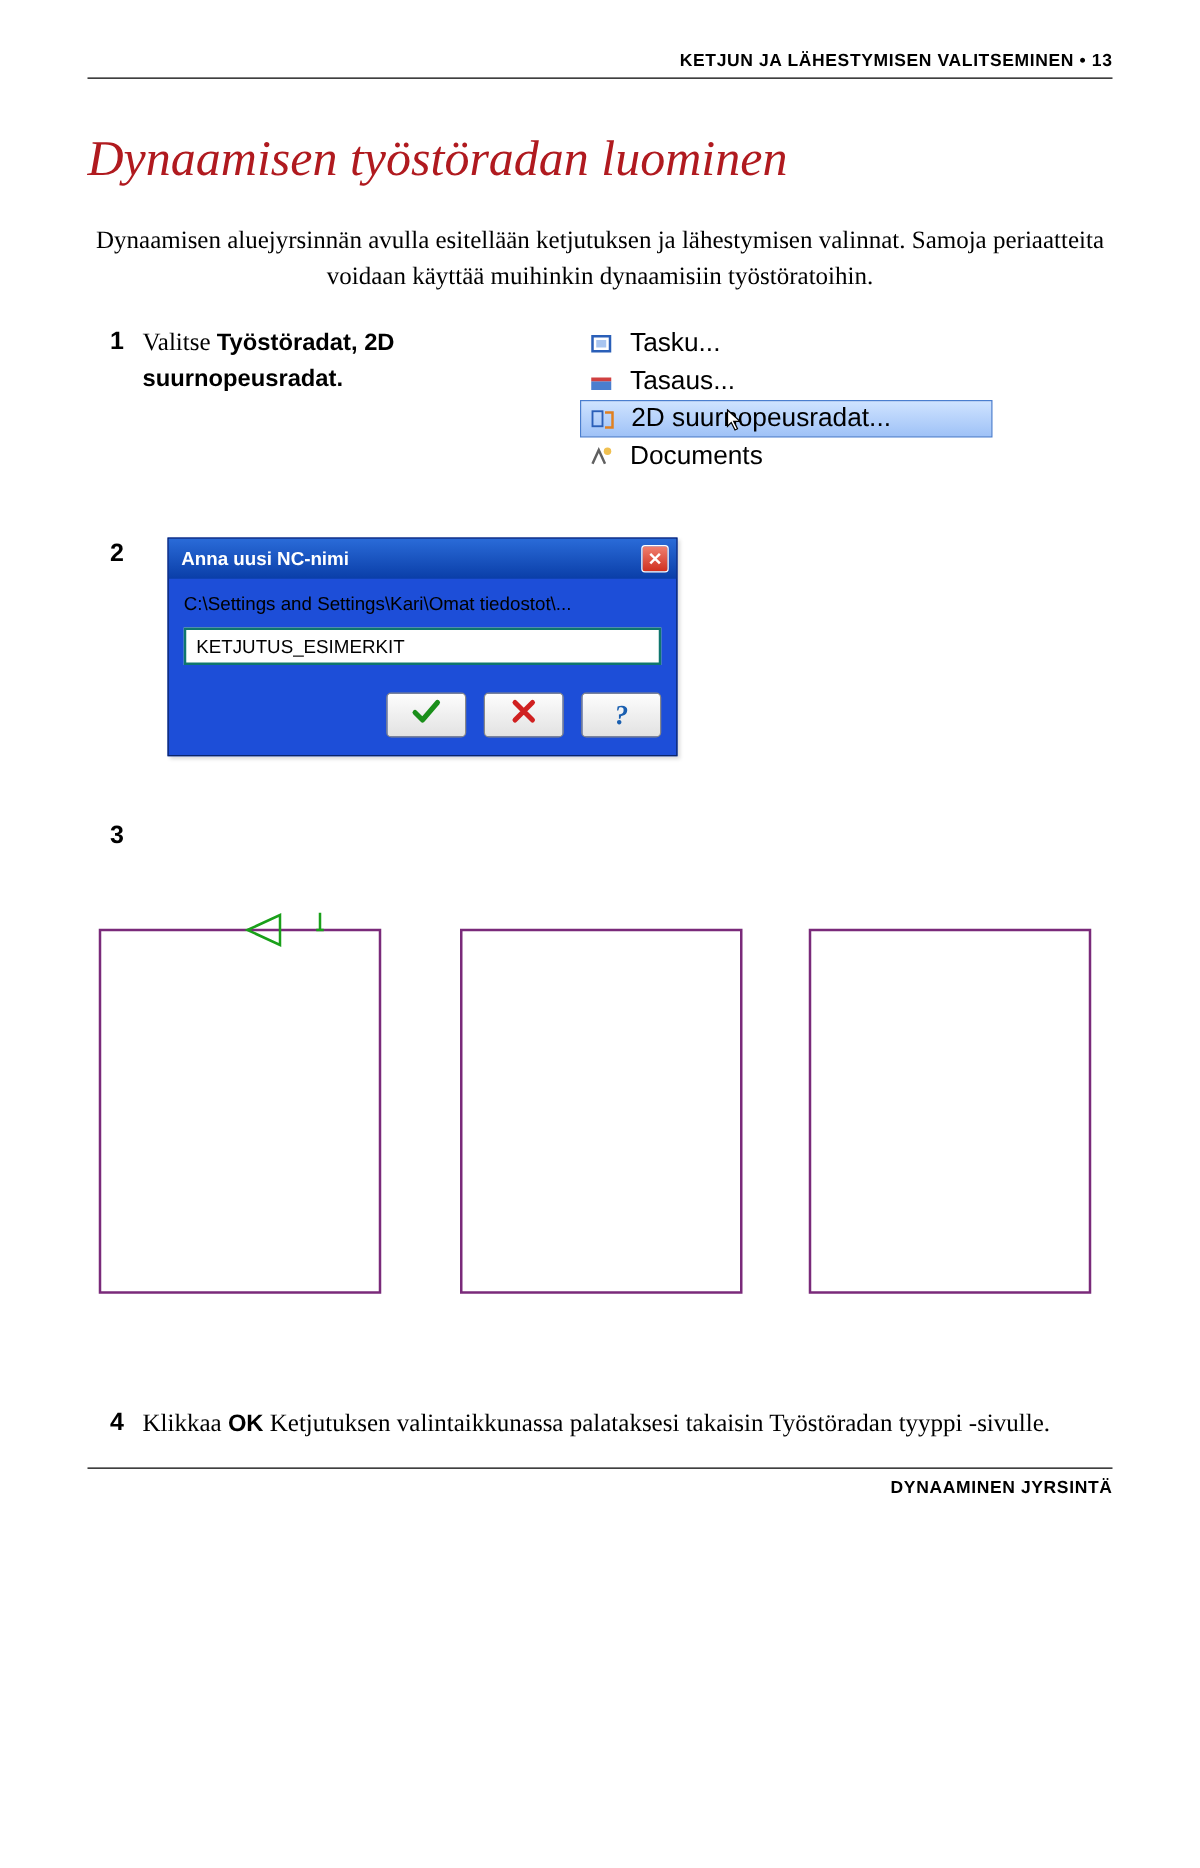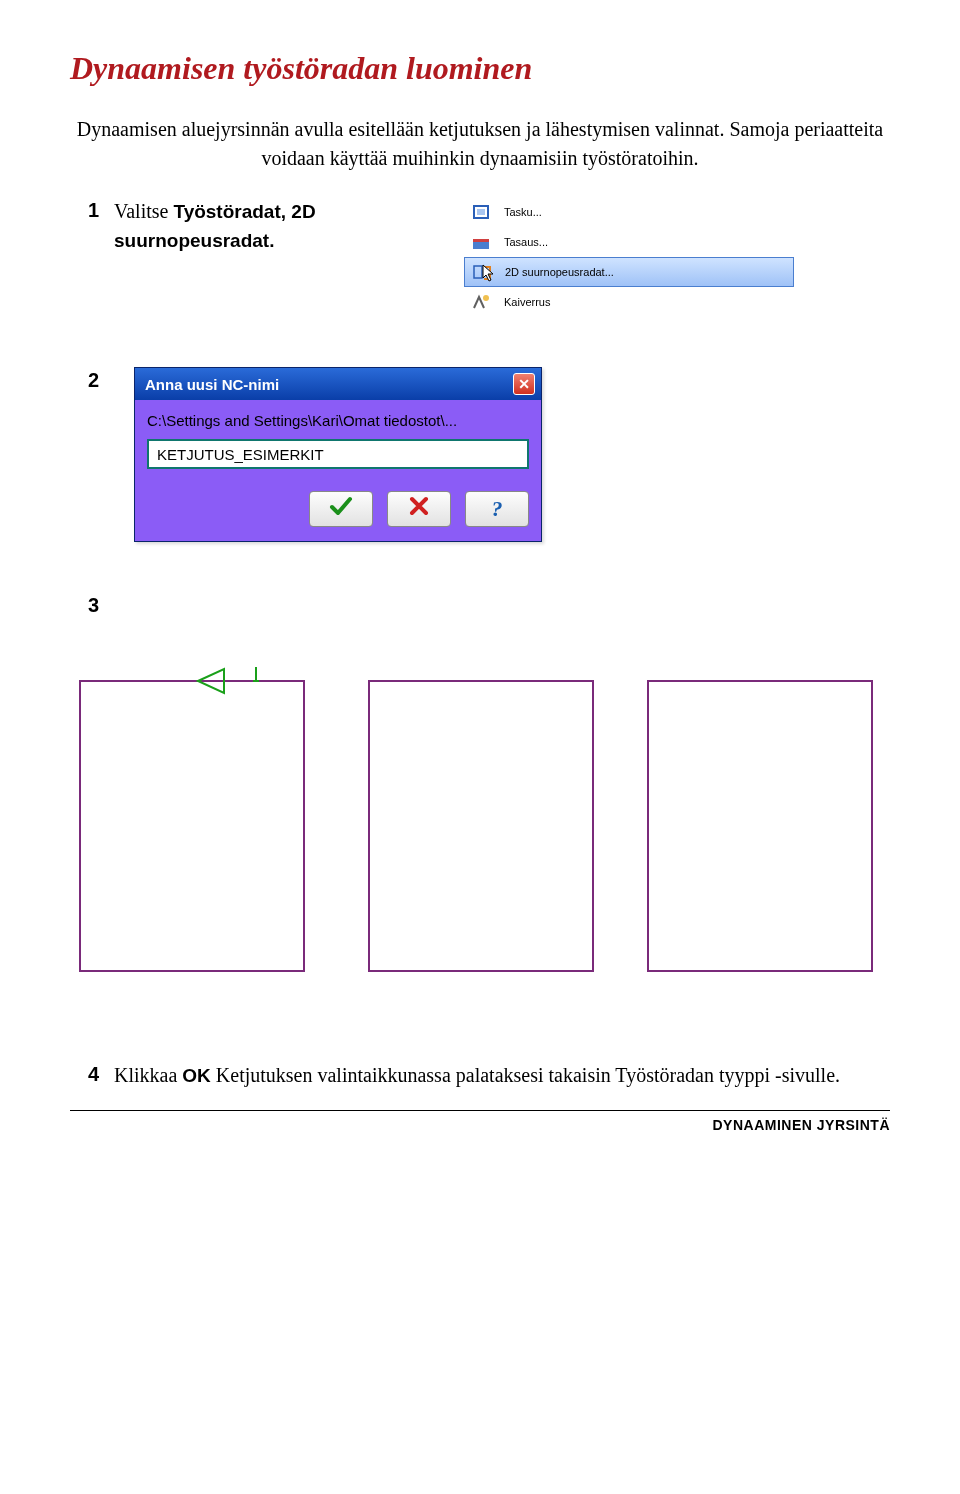--- a/index.html
+++ b/index.html
@@ -19,24 +19,24 @@
     font-weight: bold;
     font-size: 14px;
     letter-spacing: 0.5px;
     text-align: right;
     padding-bottom: 6px;
     border-bottom: 1.5px solid #000;
     margin-bottom: 40px;
   }
   h1.section-title {
     font-family: Georgia, 'Times New Roman', serif;
-    font-weight: bold;
+    font-weight: normal;
     font-style: italic;
     color: #b01a1f;
-    font-size: 32px;
+    font-size: 40px;
     margin: 10px 0 28px 0;
   }
   .intro {
     font-size: 20px;
     line-height: 1.45;
     margin-bottom: 24px;
     text-align: center;
   }
   .step {
     display: flex;
@@ -59,21 +59,21 @@
   }
   .step-text .bold { font-weight: bold; font-family: Arial, Helvetica, sans-serif; font-size: 19px; }
   .step1 .step-text { width: 330px; }
   .step2 .step-text { width: 330px; }
 
   
   .menu-shot {
     margin-left: 20px;
     width: 330px;
     font-family: Tahoma, Arial, sans-serif;
-    font-size: 11px;
+    font-size: 21px;
     background: #fff;
   }
   .menu-item {
     display: flex;
     align-items: center;
     height: 30px;
     padding: 0 8px 0 4px;
   }
   .menu-item .mi-icon {
     width: 26px;
@@ -96,21 +96,21 @@
     font-size: 14px;
   }
 
   
   .dialog {
     margin-left: 20px;
     width: 408px;
     border: 1px solid #0a246a;
     font-family: Tahoma, Arial, sans-serif;
     font-size: 15px;
-    background: #8b5cf6;
+    background: #1d4ed8;
     box-shadow: 2px 2px 3px rgba(0,0,0,0.15);
   }
   .dialog-titlebar {
     height: 32px;
     background: linear-gradient(#2a6bd8, #0a3ea8);
     color: #fff;
     display: flex;
     align-items: center;
     justify-content: space-between;
     padding: 0 6px 0 10px;
@@ -173,20 +173,25 @@
     text-align: right;
     border-top: 1.5px solid #000;
     padding-top: 6px;
   }
 </style>
 </head>
 <body>
 
 <div class="page">
 
+  <div class="header-line">
+    <span>KETJUN JA LÄHESTYMISEN VALITSEMINEN</span>
+    <span>•</span>
+    <span>13</span>
+  </div>
 
   <h1 class="section-title">Dynaamisen työstöradan luominen</h1>
 
   <p class="intro">Dynaamisen aluejyrsinnän avulla esitellään ketjutuksen ja lähestymisen valinnat. Samoja periaatteita voidaan käyttää muihinkin dynaamisiin työstöratoihin.</p>
 
   <div class="step step1">
     <div class="step-num">1</div>
     <div class="step-text">
       <span>Valitse </span><span class="bold">Työstöradat, 2D suurnopeusradat.</span>
     </div>
@@ -223,21 +228,21 @@
             </svg>
         </span>
       </div>
       <div class="menu-item">
         <span class="mi-icon">
           <svg width="20" height="18">
               <path d="M3 15 L8 4 L13 15" fill="none" stroke="#606060" stroke-width="2"></path>
               <circle cx="15" cy="5" r="3" fill="#f0c050"></circle>
             </svg>
         </span>
-        <span>Kaiverrus</span>
+        <span>Documents</span>
       </div>
     </div>
   </div>
 
   <div class="step step2">
     <div class="step-num">2</div>
     <div class="dialog">
       <div class="dialog-titlebar">
         <span>Anna uusi NC-nimi</span>
         <div class="dialog-close">

